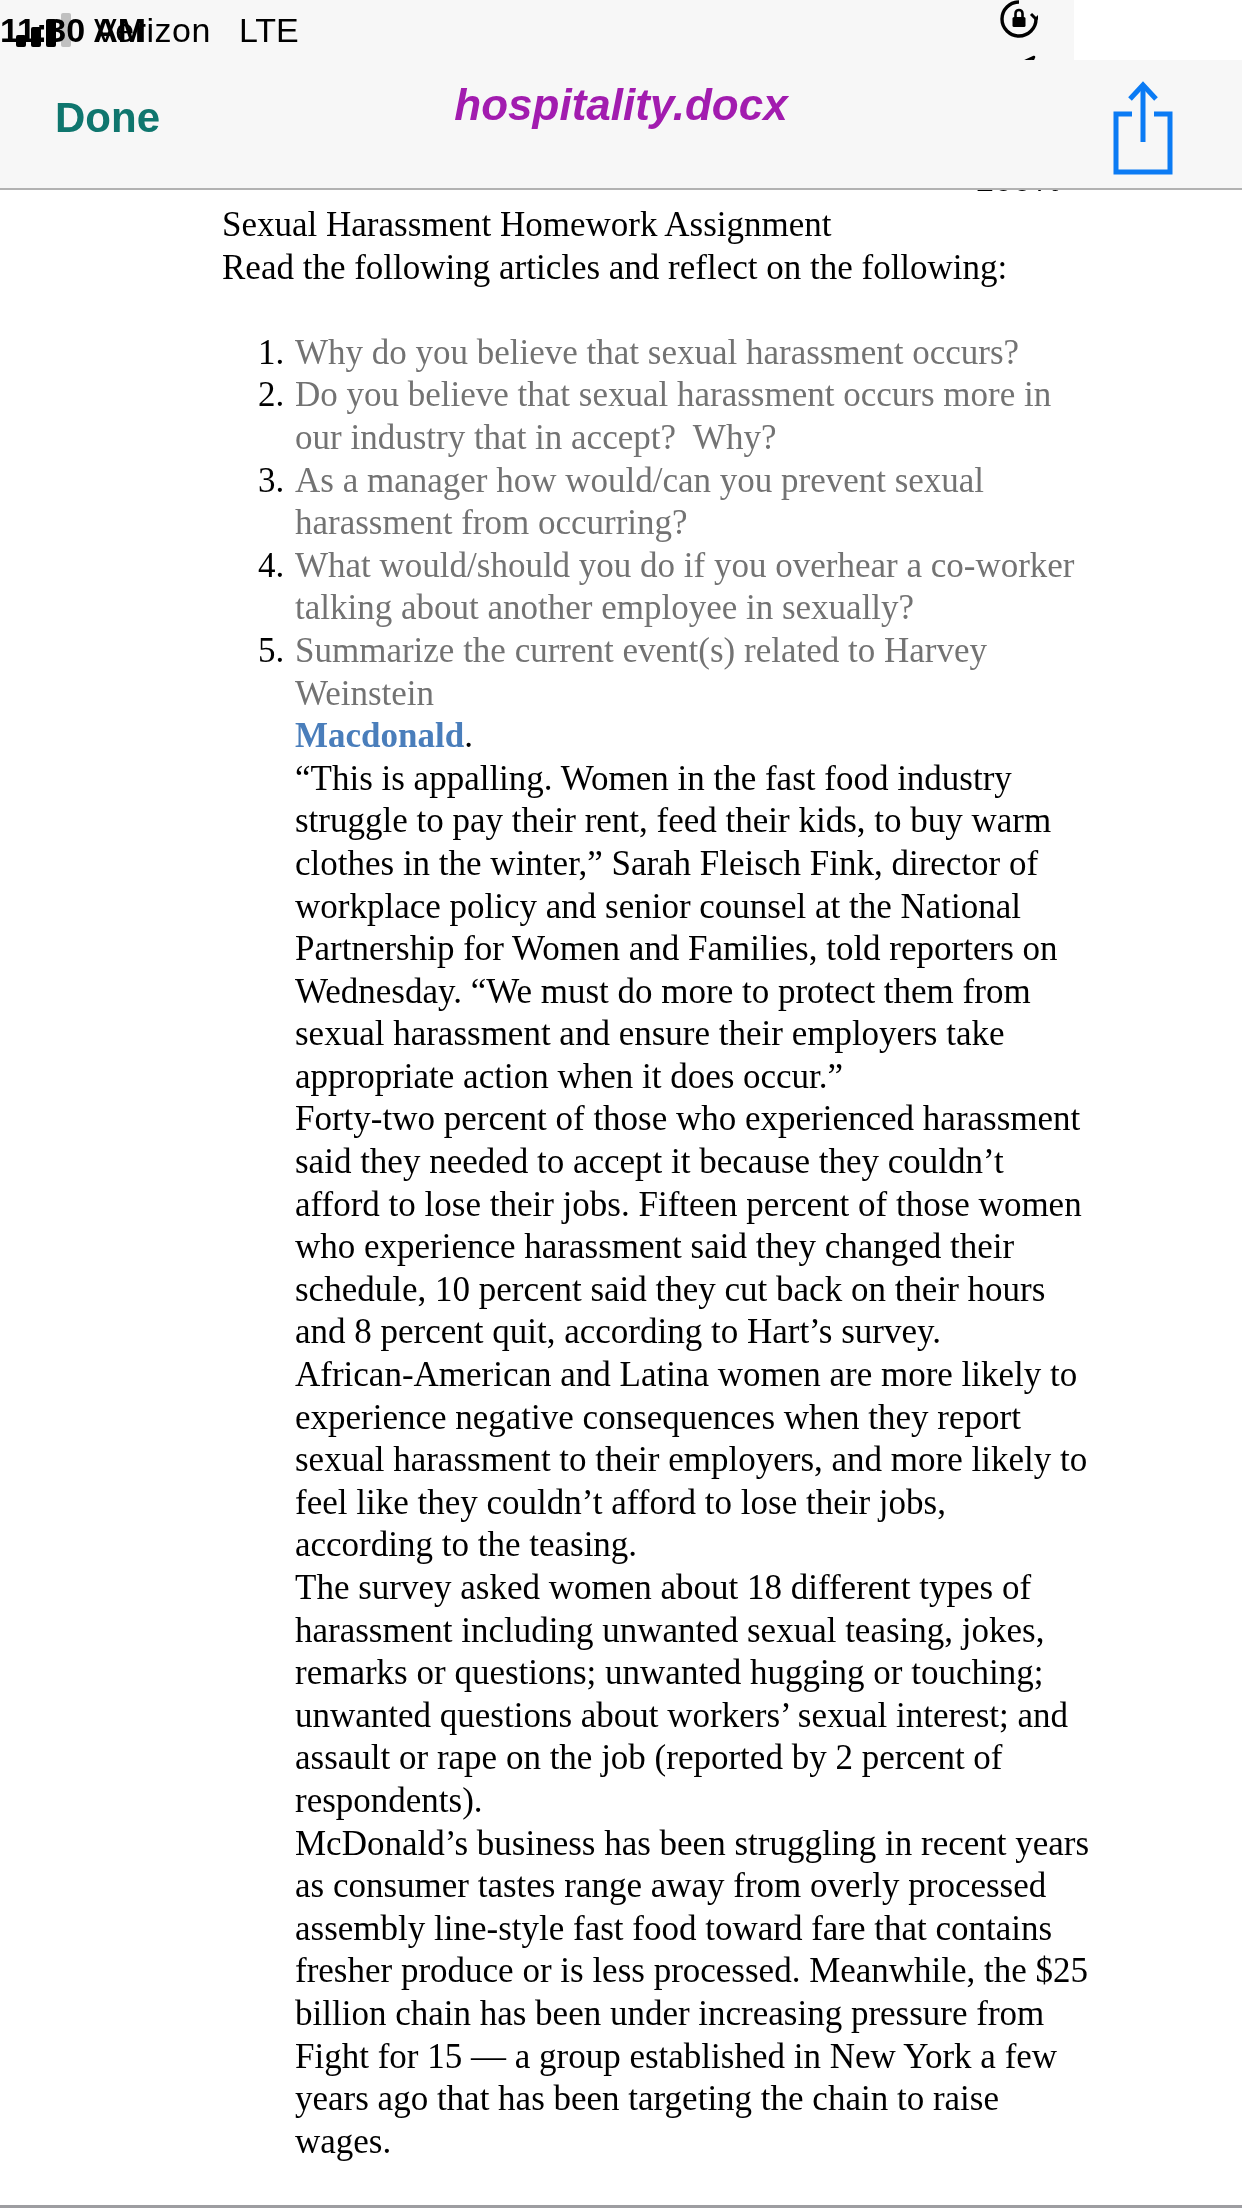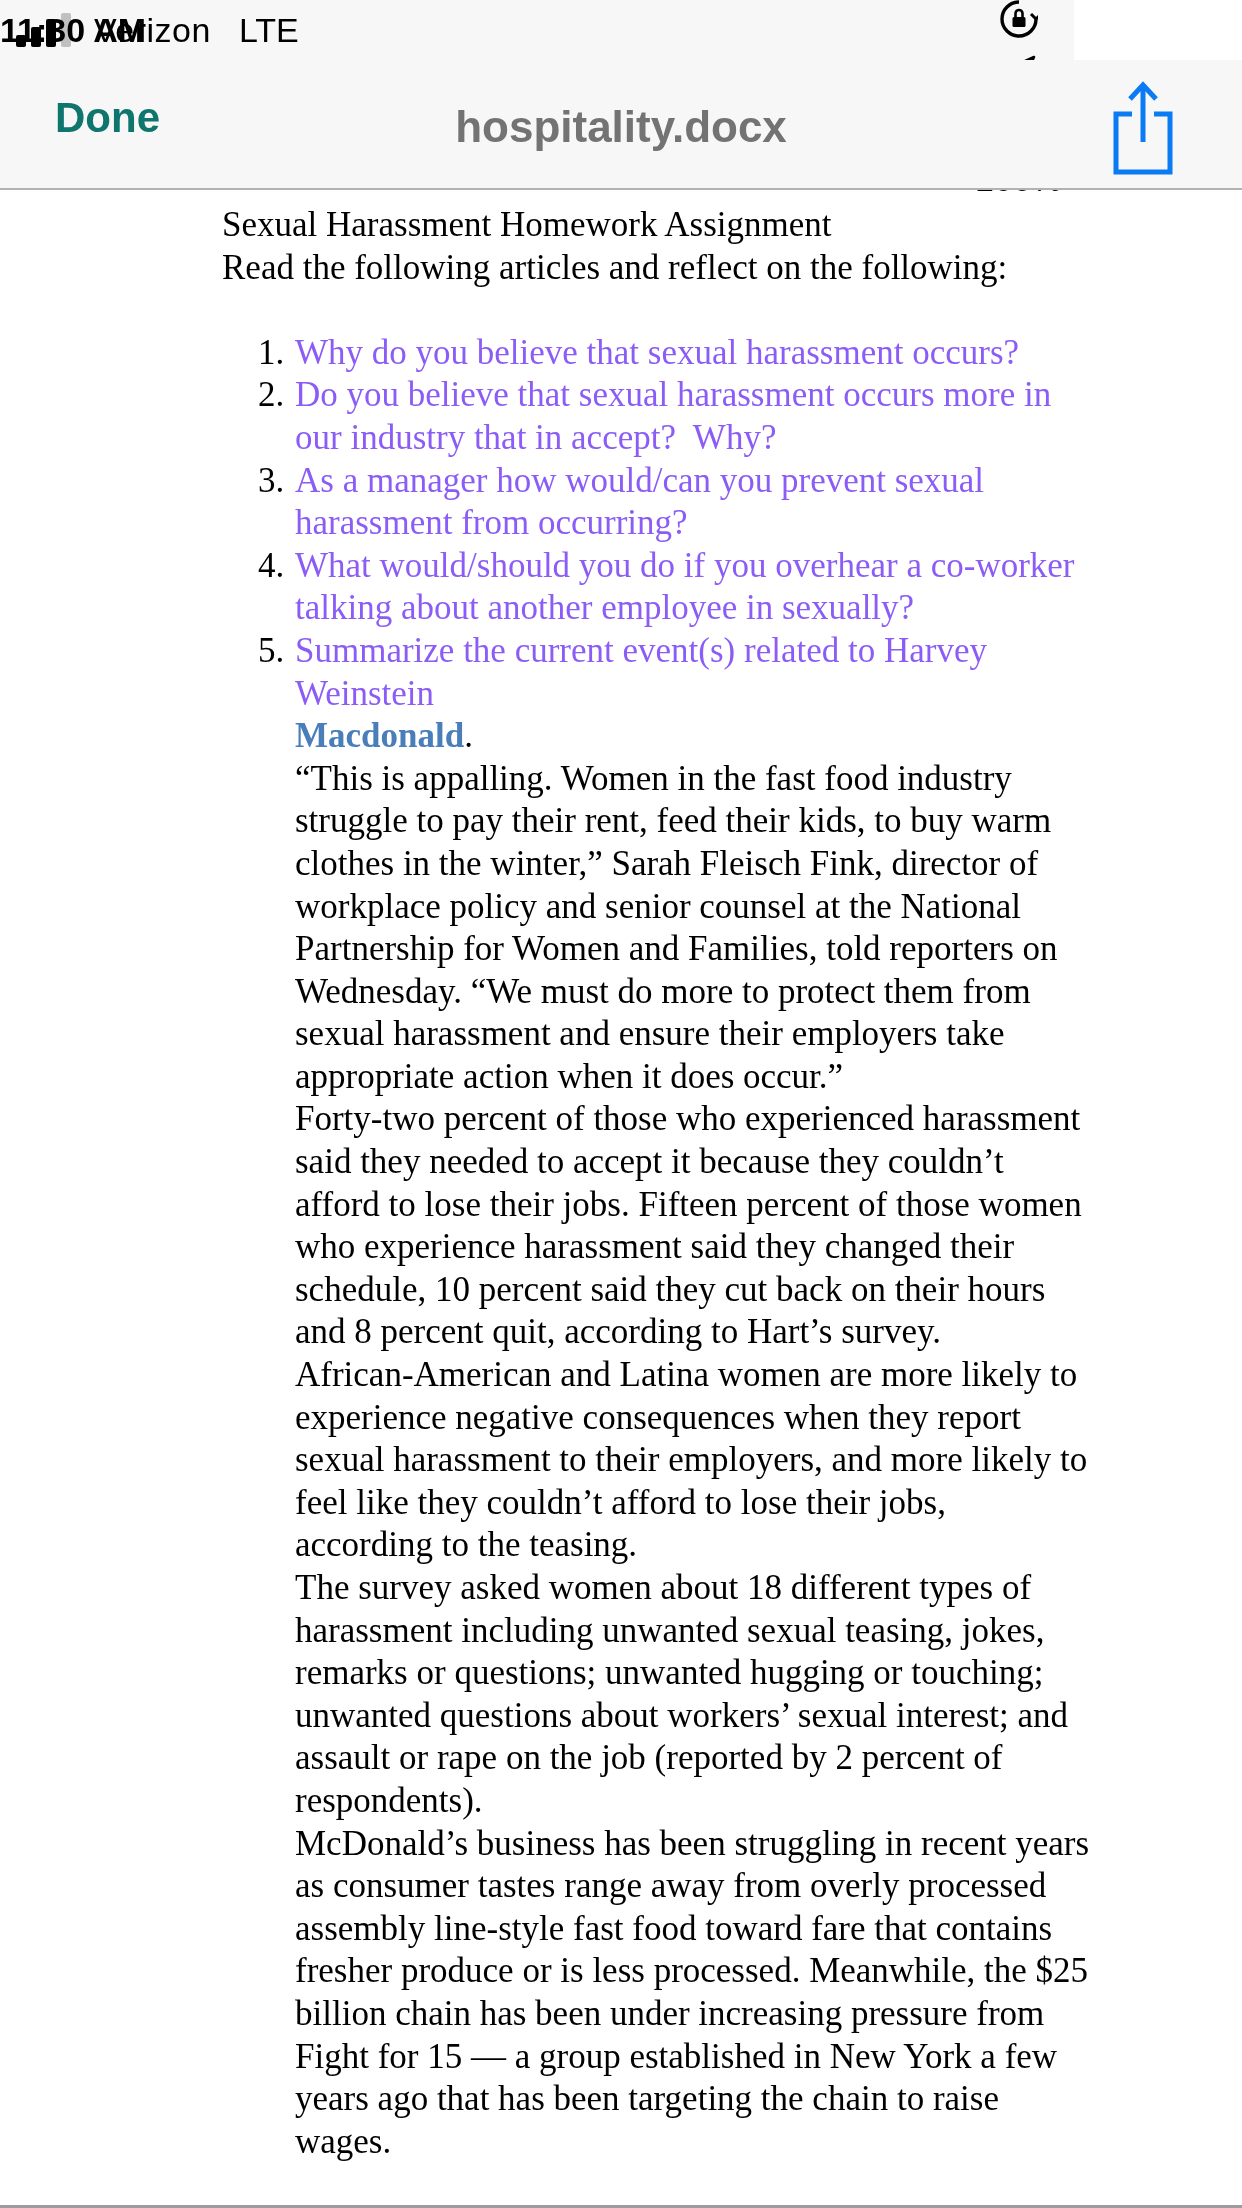--- a/index.html
+++ b/index.html
@@ -14,33 +14,33 @@
   .sb-lte{margin-left:14px;}
   .sb-time{position:absolute;left:0;width:100%;text-align:left;font-weight:600;}
   .sb-right{position:absolute;right:12px;top:0;height:60px;display:flex;align-items:center;gap:16px;flex-direction:column;}
   .sb-batpct{font-size:34px;}
 
   
   .navbar{position:absolute;top:60px;left:0;width:1242px;height:130px;background:#f7f7f7;
           border-bottom:2px solid #b2b2b2;box-sizing:border-box;}
   .nav-done{position:absolute;left:55px;top:34px;font-size:42px;font-weight:600;color:#0f766e;
             background:none;border:none;padding:0;cursor:pointer;font-family:"Liberation Sans",sans-serif;}
-  .nav-title{position:absolute;left:0;width:100%;top:42px;text-align:center;font-size:44px;font-weight:700;color:#737373;}
+  .nav-title{position:absolute;left:0;width:100%;top:20px;text-align:center;font-size:44px;font-weight:700;color:#a21caf;font-style:italic;}
   .nav-share{position:absolute;right:66px;top:20px;width:66px;height:96px;background:none;border:none;padding:0;cursor:pointer;}
 
   
   .doc{position:absolute;top:192px;left:0;width:1242px;height:2016px;background:#ffffff;
        box-sizing:border-box;padding:12px 152px 12px 222px;overflow:hidden;
        font-family:"Liberation Serif",serif;font-size:35px;line-height:42.6px;color:#000;}
   .doc p{margin:0;white-space:pre-wrap;}
   .blank-line{height:42.6px;}
   ol.questions{list-style:none;margin:0;padding:0;}
   ol.questions li{position:relative;padding-left:73px;}
   .q-num{position:absolute;left:36px;top:0;color:#000;}
-  .q-text{color:#8b5cf6;white-space:pre-wrap;}
+  .q-text{color:#737373;white-space:pre-wrap;}
   .link-line .doc-link{color:#4a7ebb;font-weight:700;text-decoration:none;cursor:pointer;}
   .link-line .link-suffix{color:#000;}
   .article p{margin:0;white-space:pre-wrap;}
   .page-bottom-line{position:absolute;bottom:0;left:0;width:1242px;height:3px;background:#9d9da1;}
 
   svg{display:block;}
 </style>
 </head>
 <body>
 

